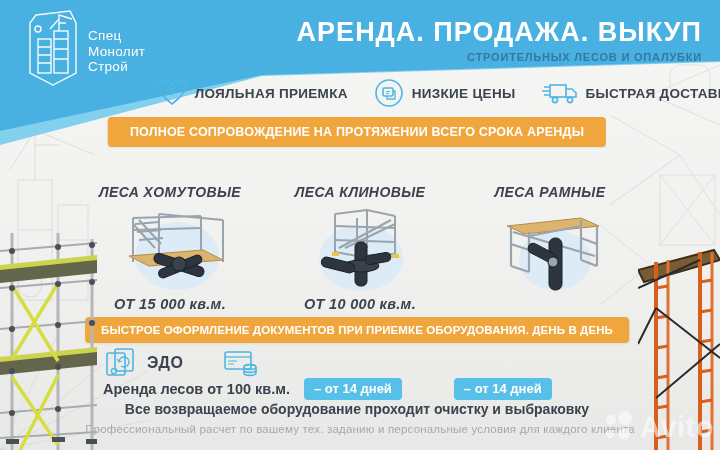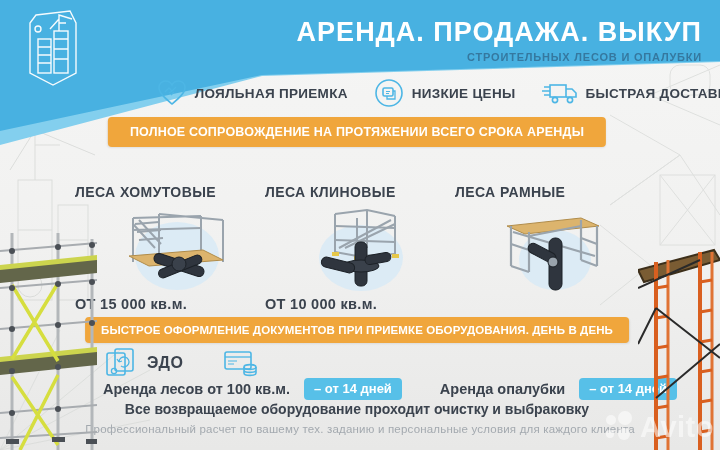--- a/index.html
+++ b/index.html
@@ -31,21 +31,21 @@
   .content{position:absolute;inset:0;z-index:4;}
   .banner{position:absolute;transform:translateX(-50%);left:357px;background:#f0a63c;color:#ffffff;
     font-weight:700;text-align:center;border-radius:4px;white-space:nowrap;box-shadow:0 1px 2px rgba(0,0,0,.08);}
   .banner1{top:117px;font-size:12.5px;padding:8px 22px;letter-spacing:.2px;}
   .banner2{top:317px;font-size:11.5px;padding:7px 16px;letter-spacing:.1px;}
 
   .stock-heading{position:absolute;top:148px;left:0;width:714px;text-align:center;color:#98a1a8;
     font-size:27px;font-weight:300;letter-spacing:2.5px;}
 
   .columns{position:absolute;top:184px;left:75px;width:570px;display:flex;}
-  .col{flex:1;text-align:left;}
+  .col{flex:1;text-align:center;font-style:italic;}
   .col .ptitle{color:#3b434e;font-size:14px;font-weight:700;letter-spacing:.4px;}
   .col .pimg{height:93px;margin-top:3px;display:flex;justify-content:center;align-items:center;}
   .col .price{color:#3b434e;font-size:14.5px;font-weight:700;letter-spacing:.3px;}
 
   .edo-row{position:absolute;top:347px;left:104px;display:flex;align-items:center;gap:9px;}
   .edo-label{color:#3b434e;font-size:16px;font-weight:700;letter-spacing:.5px;}
   .pay-label{color:#3b434e;font-size:14.5px;font-weight:700;letter-spacing:.2px;margin-left:4px;white-space:nowrap;}
   .gap22{width:22px;}
 
   .rental-row{position:absolute;top:378px;left:103px;display:flex;align-items:center;}
@@ -102,20 +102,25 @@
       <svg width="54" height="78" viewBox="0 0 54 78">
         <g stroke="#ffffff" stroke-width="1.4" fill="none" opacity="0.95">
           <path d="M10 6 L44 2 L50 14 L50 64 L27 76 L4 64 L4 14 Z"></path>
           <rect x="12" y="30" width="13" height="34"></rect>
           <rect x="28" y="22" width="14" height="42"></rect>
           <path d="M33 22 L33 6 L46 10 M33 10 L24 20 M33 14 L40 14"></path>
           <path d="M12 38 L25 38 M12 46 L25 46 M12 54 L25 54 M28 30 L42 30 M28 40 L42 40 M28 50 L42 50"></path>
           <circle cx="12" cy="20" r="3"></circle>
         </g>
       </svg>
+      <div class="logo-text">
+        <div>Спец</div>
+        <div>Монолит</div>
+        <div>Строй</div>
+      </div>
     </div>
     <div class="title-wrap">
       <div class="title">АРЕНДА. ПРОДАЖА. ВЫКУП</div>
       <div class="subtitle">СТРОИТЕЛЬНЫХ ЛЕСОВ И ОПАЛУБКИ</div>
     </div>
   </div>
 
   <div class="features">
     <div class="feature">
       <svg width="30" height="28" viewBox="0 0 30 28">
@@ -249,21 +254,20 @@
           <ellipse cx="27" cy="19" rx="6" ry="2.4"></ellipse>
           <path d="M21 19 L21 25 M33 19 L33 25 M21 22 A6 2.4 0 0 0 33 22 M21 25 A6 2.4 0 0 0 33 25"></path>
         </g>
       </svg>
     </div>
 
     <div class="rental-row">
       <span class="rental-label">Аренда лесов от 100 кв.м.</span>
       <span class="rental-badge">– от 14 дней</span>
       <span class="spacer38"></span>
-      <span class="rental-label">Аренда опалубки</span>
       <span class="rental-badge">– от 14 дней</span>
     </div>
 
     <div class="clean-note">Все возвращаемое оборудование проходит очистку и выбраковку</div>
     <div class="footer-note">Профессиональный расчет по вашему тех. заданию и персональные условия для каждого клиента</div>
   </div>
 
   <svg class="photo photo-left" width="97" height="217" viewBox="0 0 97 217">
     <g stroke="#b3b7ba" stroke-width="3" fill="none">
       <path d="M12 0 L12 217 M58 0 L58 217 M92 6 L92 217"></path>

